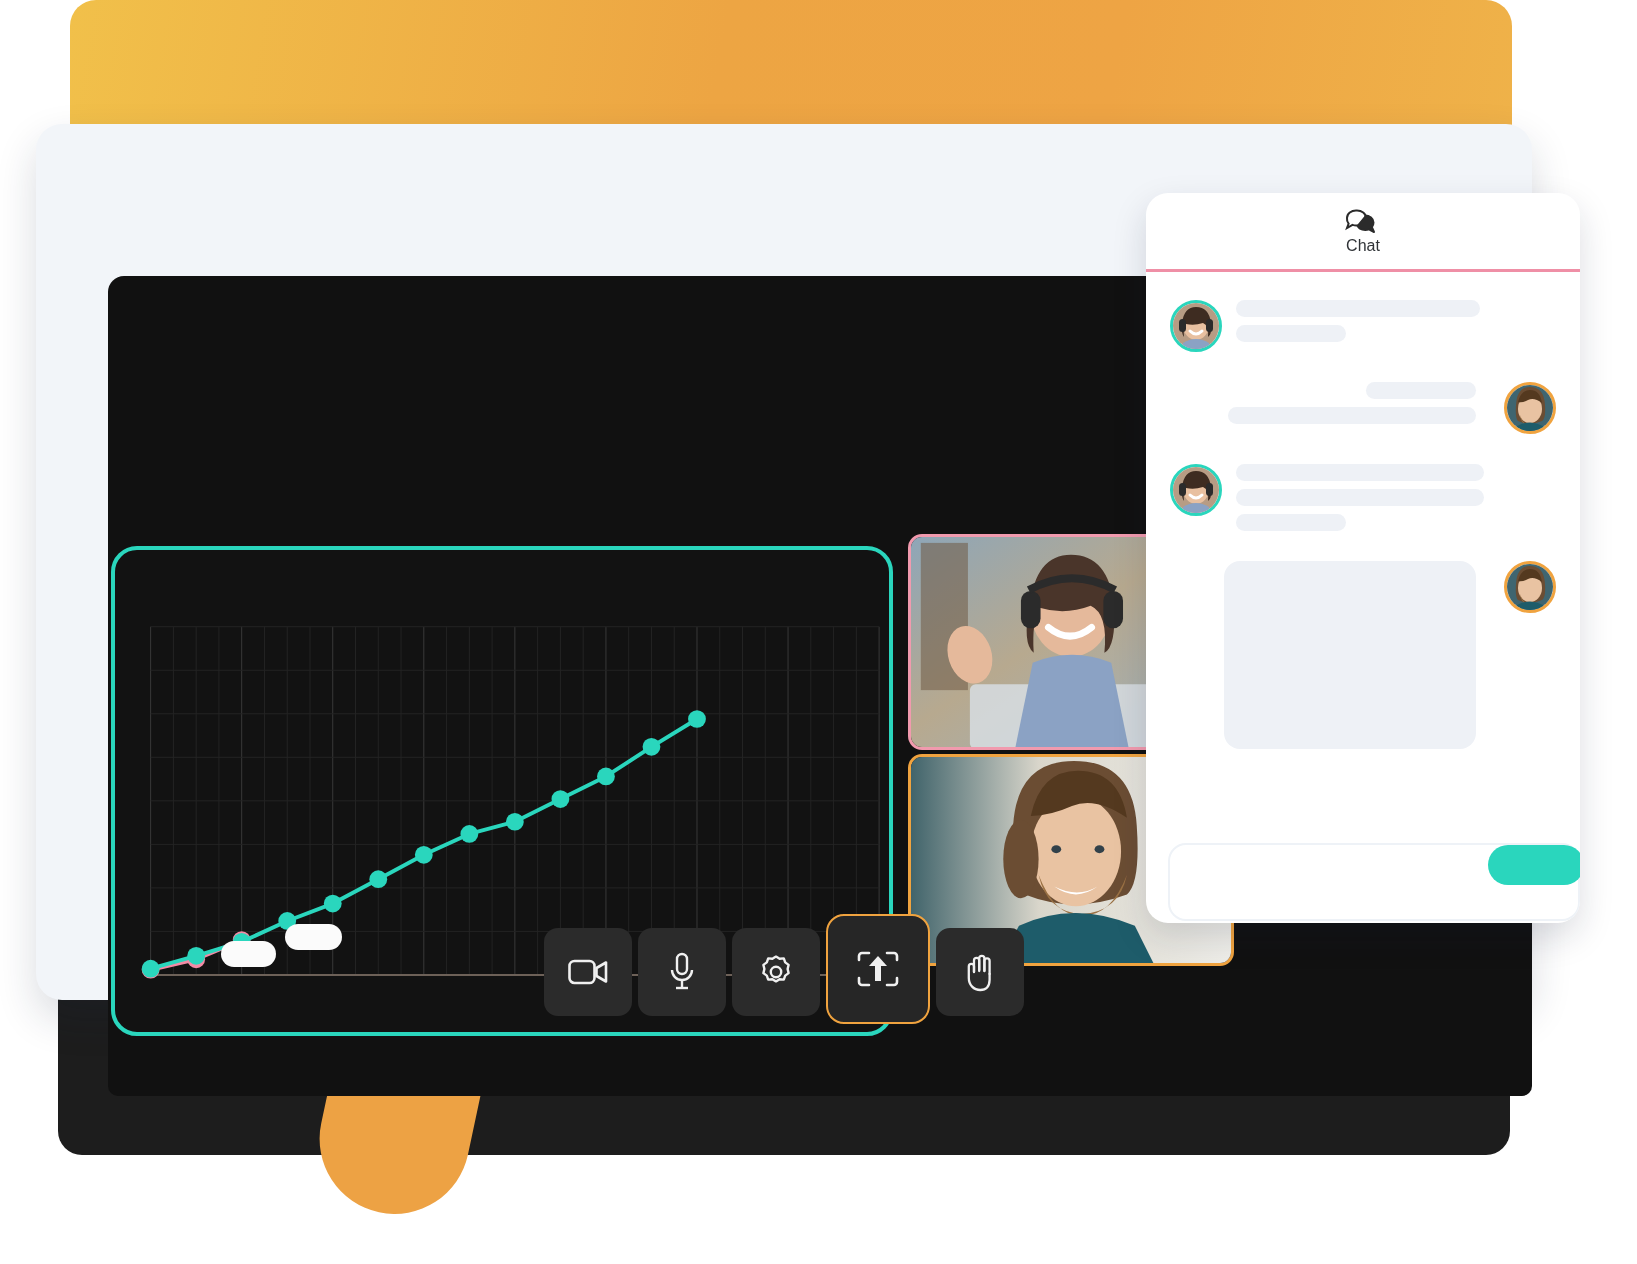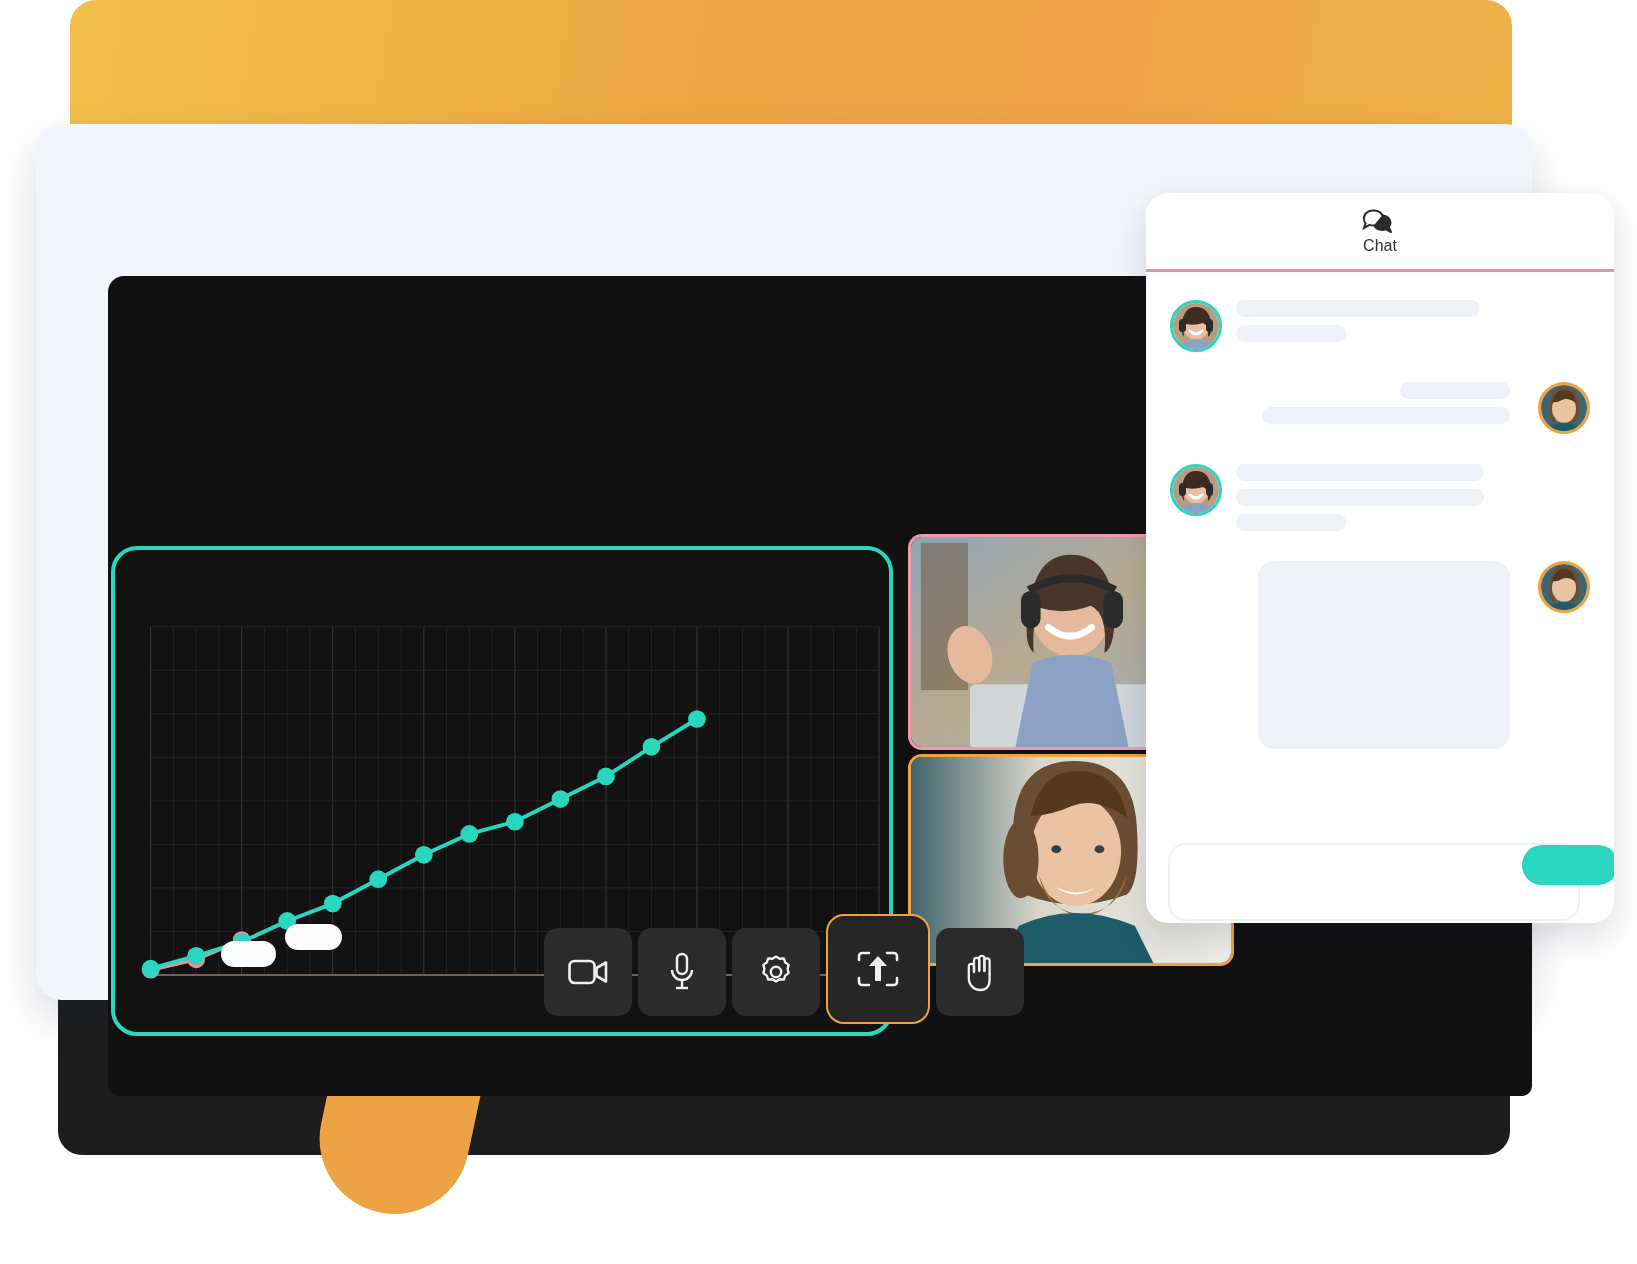--- a/index.html
+++ b/index.html
@@ -72,21 +72,21 @@
     display:flex;align-items:center;justify-content:center;
   }
   .tbtn.active{
     width:104px;height:110px;margin-top:-14px;border-radius:18px;
     background:#262626;border:2px solid #f0a33f;box-sizing:border-box;
   }
   .tbtn svg{display:block;}
 
   
   .chat{
-    position:absolute;left:1146px;top:193px;width:468px;height:730px;
+    position:absolute;left:1146px;top:193px;width:434px;height:730px;
     background:#fff;border-radius:22px;
     box-shadow:0 14px 34px rgba(20,30,55,.15);
     overflow:hidden;
   }
   .chat-head{
     height:76px;display:flex;flex-direction:column;align-items:center;
     justify-content:center;gap:2px;border-bottom:3px solid #ef8fa6;
   }
   .chat-head .label{font-size:16px;color:#2f3236;}
   .chat-body{position:relative;height:552px;padding:28px 24px 0 24px;box-sizing:border-box;}

